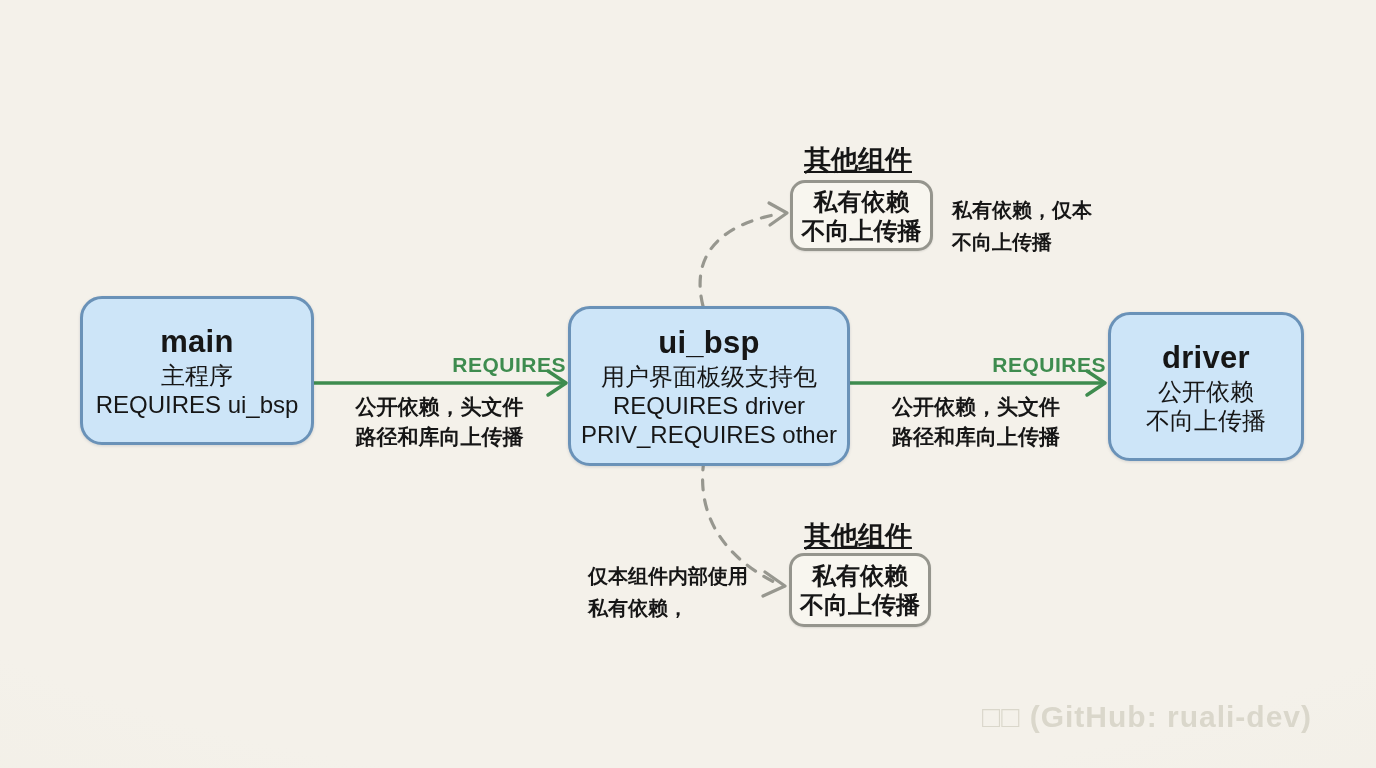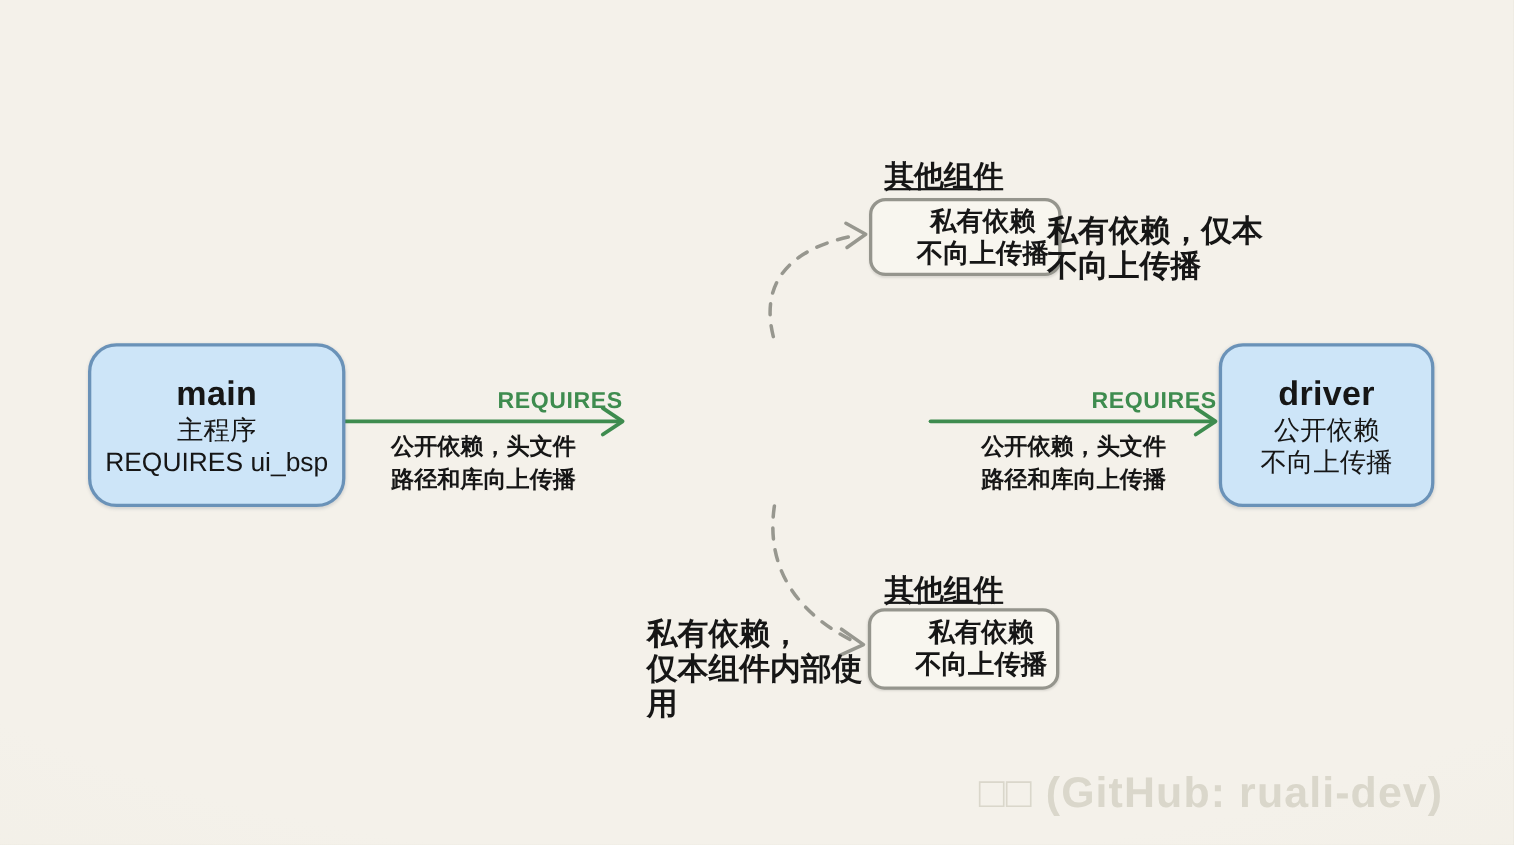--- a/index.html
+++ b/index.html
@@ -19,21 +19,21 @@
   
   .node{
     position:absolute;
     background:#cde5f8;
     border:3px solid #6a92b8;
     border-radius:22px;
     display:flex;flex-direction:column;align-items:center;justify-content:center;
     text-align:center;
     box-shadow:0 1px 3px rgba(60,80,100,0.18);
   }
-  .node-main{left:80px;top:312px;width:228px;height:143px;border-radius:26px;}
+  .node-main{left:80px;top:296px;width:228px;height:143px;}
   .node-uibsp{left:568px;top:306px;width:276px;height:154px;}
   .node-driver{left:1108px;top:312px;width:190px;height:143px;text-align:center;}
   .node-title{font-size:31px;font-weight:600;line-height:38px;letter-spacing:0.3px;}
   .node-line{font-size:24px;font-weight:500;line-height:29px;}
 
   
   .edge-label{
     position:absolute;
     text-align:right;
     color:#3e8c4f;
@@ -59,37 +59,36 @@
   .heading-bottom{left:778px;top:518px;width:160px;}
   .private-box{
     position:absolute;
     background:#f8f6ef;
     border:3px solid #95958d;
     border-radius:15px;
     display:flex;flex-direction:column;align-items:center;justify-content:center;
     text-align:center;
     font-size:24px;font-weight:600;line-height:29px;
     box-shadow:0 1px 2px rgba(0,0,0,0.10);
-    padding-left:32px;
   }
   .private-box-top{left:790px;top:180px;width:137px;height:65px;}
   .private-box-bottom{left:789px;top:553px;width:136px;height:68px;}
   .note{
     position:absolute;
-    font-size:28px;font-weight:600;line-height:32px;
+    font-size:20px;font-weight:600;line-height:32px;
     text-align:left;
   }
   .note-top{left:952px;top:194px;width:200px;}
   .note-bottom{left:588px;top:560px;width:220px;}
 
   
   .watermark{
     position:absolute;
     right:64px;top:700px;
-    font-size:39px;font-weight:700;
+    font-size:30px;font-weight:700;
     color:#dad7cb;
     letter-spacing:1px;
   }
 </style>
 </head>
 <body>
 
 <div class="canvas">
 
   <svg class="svg-layer" viewBox="0 0 1376 768">
@@ -109,20 +108,26 @@
       <path d="M765 572 L785 586 L763 596"></path>
     </g>
   </svg>
 
   <div class="node node-main">
     <div class="node-title">main</div>
     <div class="node-line">主程序</div>
     <div class="node-line">REQUIRES ui_bsp</div>
   </div>
 
+  <div class="node node-uibsp">
+    <div class="node-title">ui_bsp</div>
+    <div class="node-line">用户界面板级支持包</div>
+    <div class="node-line">REQUIRES driver</div>
+    <div class="node-line">PRIV_REQUIRES other</div>
+  </div>
 
   <div class="node node-driver">
     <div class="node-title">driver</div>
     <div class="node-line">公开依赖</div>
     <div class="node-line">不向上传播</div>
   </div>
 
   <div class="edge-label edge-label-1">REQUIRES</div>
   <div class="edge-desc edge-desc-1">
     <div>公开依赖，头文件</div>
@@ -144,19 +149,19 @@
     <div>私有依赖，仅本</div>
     <div>不向上传播</div>
   </div>
 
   <div class="group-heading heading-bottom">其他组件</div>
   <div class="private-box private-box-bottom">
     <div>私有依赖</div>
     <div>不向上传播</div>
   </div>
   <div class="note note-bottom">
+    <div>仅本组件内部使用</div>
     <div>私有依赖，</div>
-    <div>仅本组件内部使用</div>
   </div>
 
   <div class="watermark">□□ (GitHub: ruali-dev)</div>
 
 </div>
 
 </body></html>

